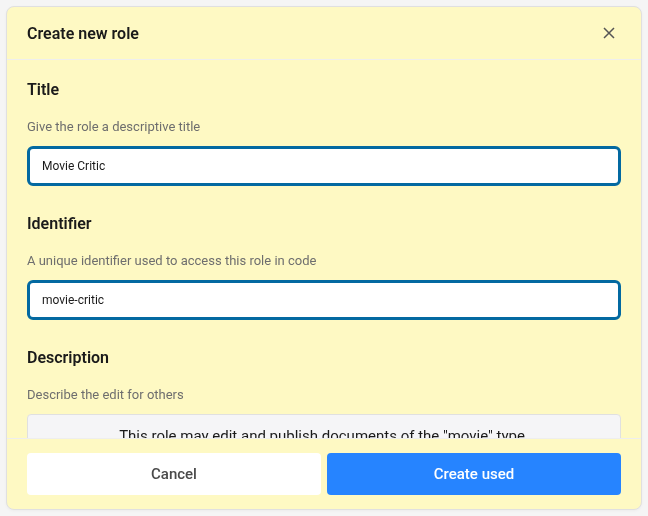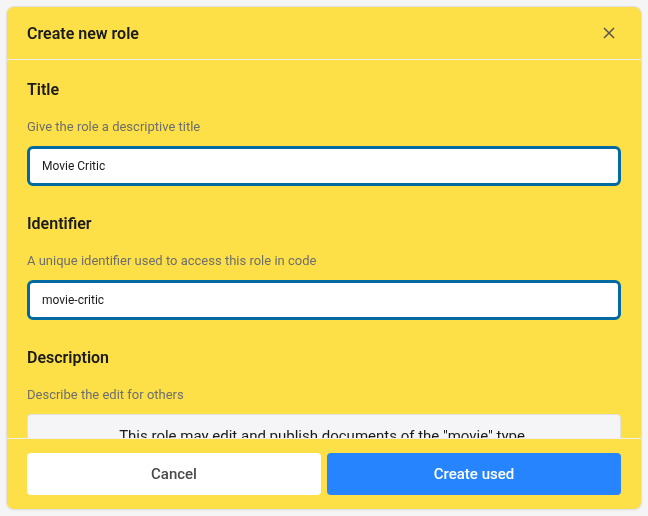--- a/index.html
+++ b/index.html
@@ -13,21 +13,21 @@
       width: 648px;
       height: 516px;
       position: relative;
     }
     .modal {
       position: absolute;
       top: 6px;
       left: 6px;
       right: 6px;
       bottom: 6px;
-      background: #fde047;
+      background: #fef9c3;
       border: 1px solid #e0e0e0;
       border-radius: 8px;
       display: flex;
       flex-direction: column;
       box-shadow: 0 1px 3px rgba(0,0,0,0.04);
     }
     .modal-header {
       display: flex;
       align-items: center;
       justify-content: space-between;

